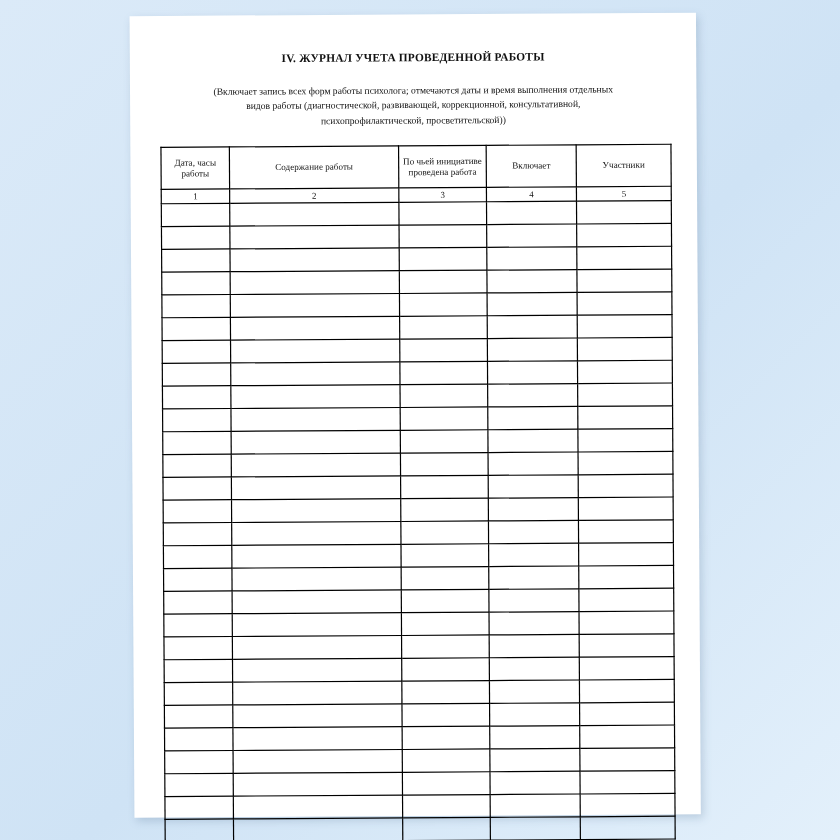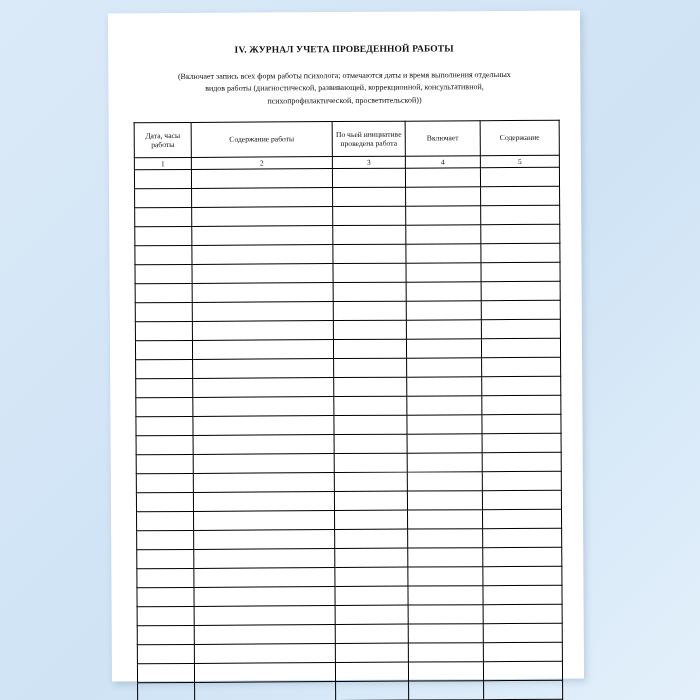--- a/index.html
+++ b/index.html
@@ -105,21 +105,21 @@
       <div>психопрофилактической, просветительской))</div>
     </div>
 
     <table class="journal">
       <thead>
         <tr>
           <th class="c1">Дата, часы работы</th>
           <th class="c2">Содержание работы</th>
           <th class="c3">По чьей инициативе проведена работа</th>
           <th class="c4">Включает</th>
-          <th class="c5">Содержание</th>
+          <th class="c5">Участники</th>
         </tr>
         <tr class="numrow">
           <td>1</td>
           <td>2</td>
           <td>3</td>
           <td>4</td>
           <td>5</td>
         </tr>
       </thead>
       <tbody class="body-rows" id="empty-rows">

